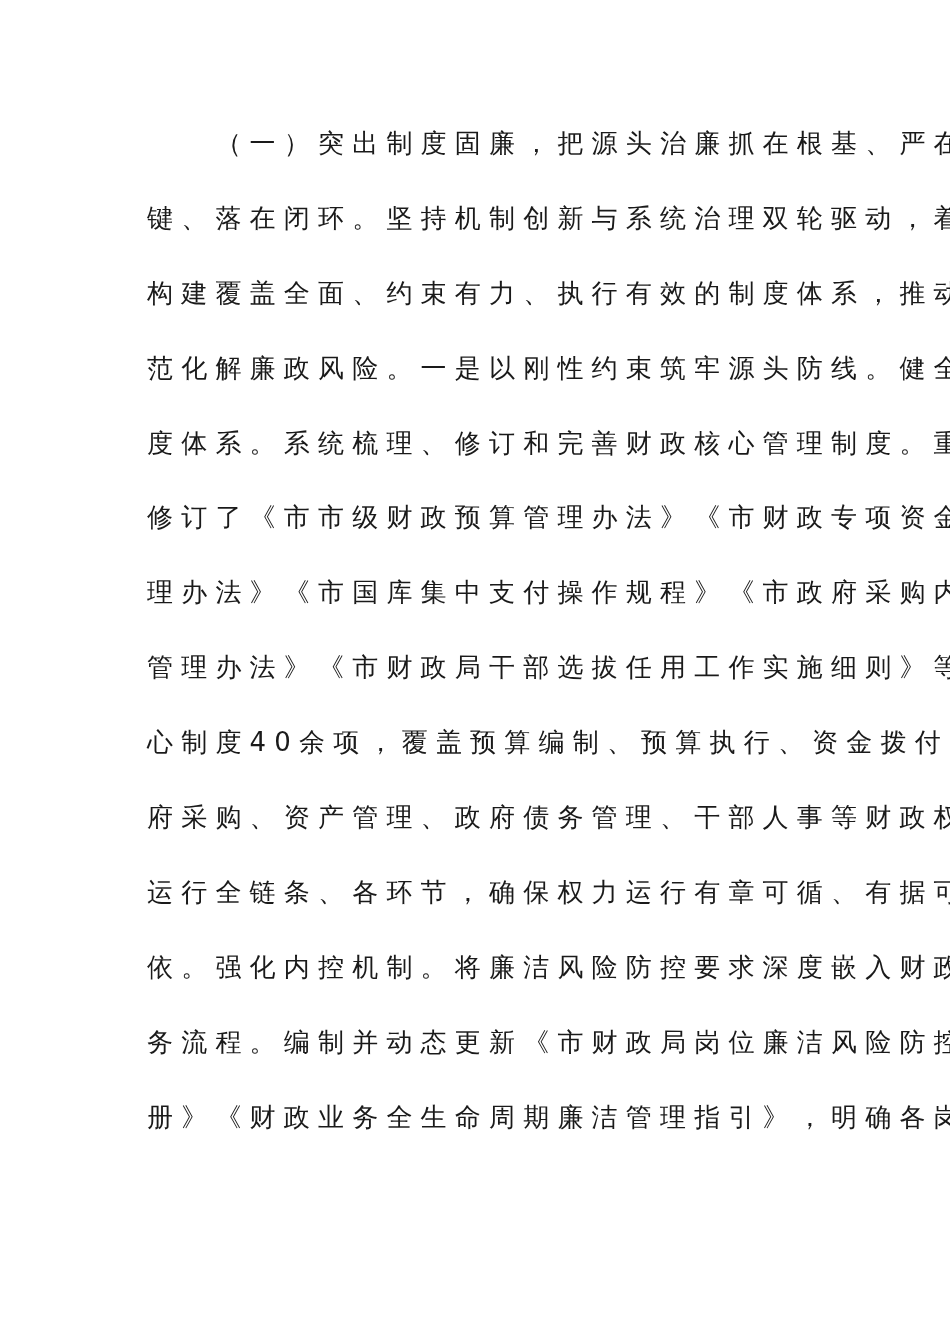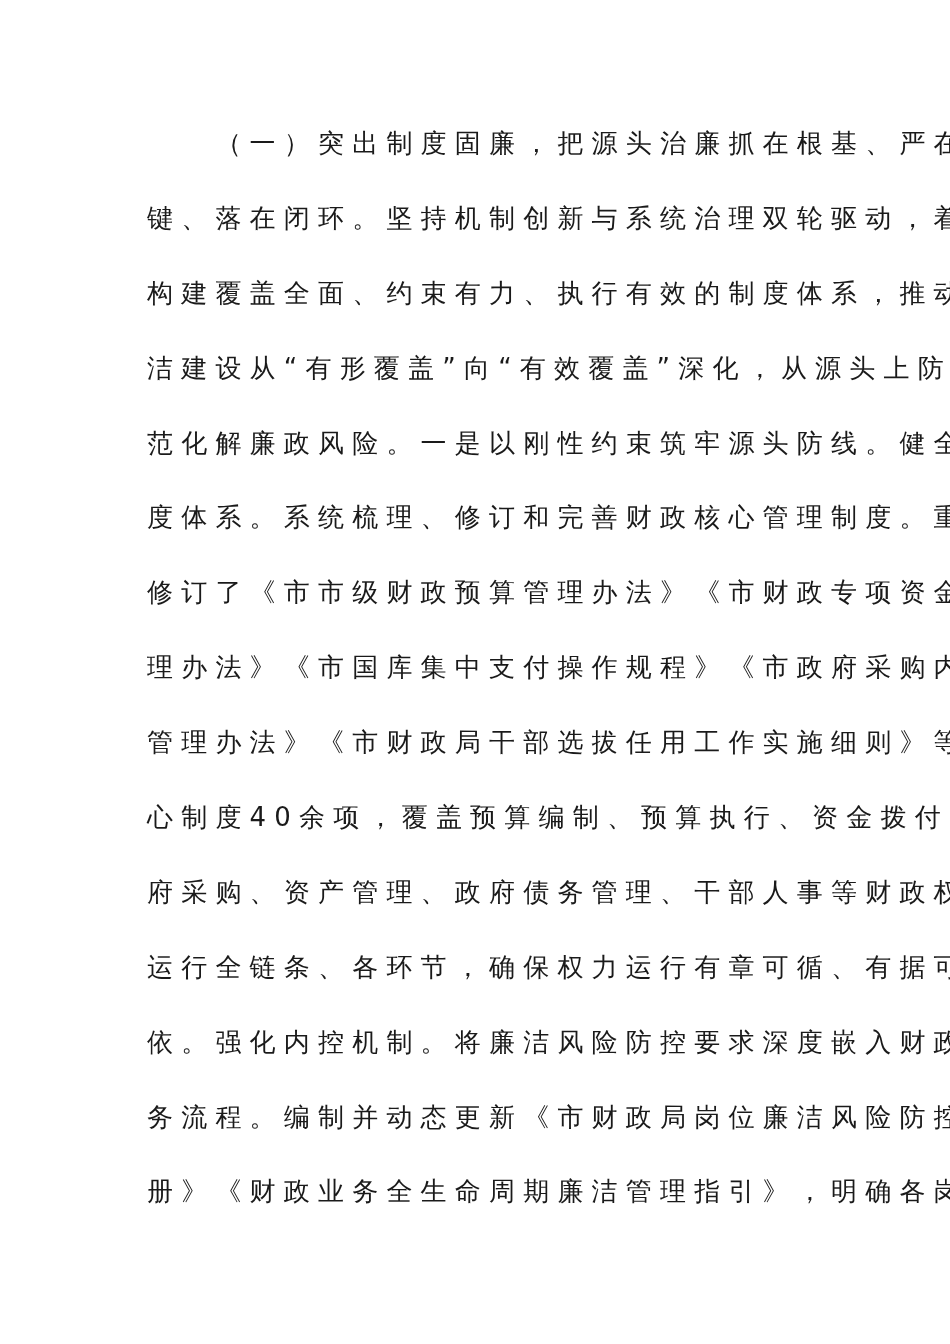--- a/index.html
+++ b/index.html
@@ -40,21 +40,20 @@
     }
   </style>
 </head>
 <body>
 
 <div class="page">
   <div class="body-text">
     <span class="line">　　（一）突出制度固廉，把源头治廉抓在根基、严在关</span>
     <span class="line">键、落在闭环。坚持机制创新与系统治理双轮驱动，着力</span>
     <span class="line">构建覆盖全面、约束有力、执行有效的制度体系，推动廉</span>
-    <span class="line">洁建设从“有形覆盖”向“有效覆盖”深化，从源头上防</span>
     <span class="line">范化解廉政风险。一是以刚性约束筑牢源头防线。健全制</span>
     <span class="line">度体系。系统梳理、修订和完善财政核心管理制度。重点</span>
     <span class="line">修订了《市市级财政预算管理办法》《市财政专项资金管</span>
     <span class="line">理办法》《市国库集中支付操作规程》《市政府采购内控</span>
     <span class="line">管理办法》《市财政局干部选拔任用工作实施细则》等核</span>
     <span class="line">心制度40余项，覆盖预算编制、预算执行、资金拨付、政</span>
     <span class="line">府采购、资产管理、政府债务管理、干部人事等财政权力</span>
     <span class="line">运行全链条、各环节，确保权力运行有章可循、有据可</span>
     <span class="line">依。强化内控机制。将廉洁风险防控要求深度嵌入财政业</span>
     <span class="line">务流程。编制并动态更新《市财政局岗位廉洁风险防控手</span>

